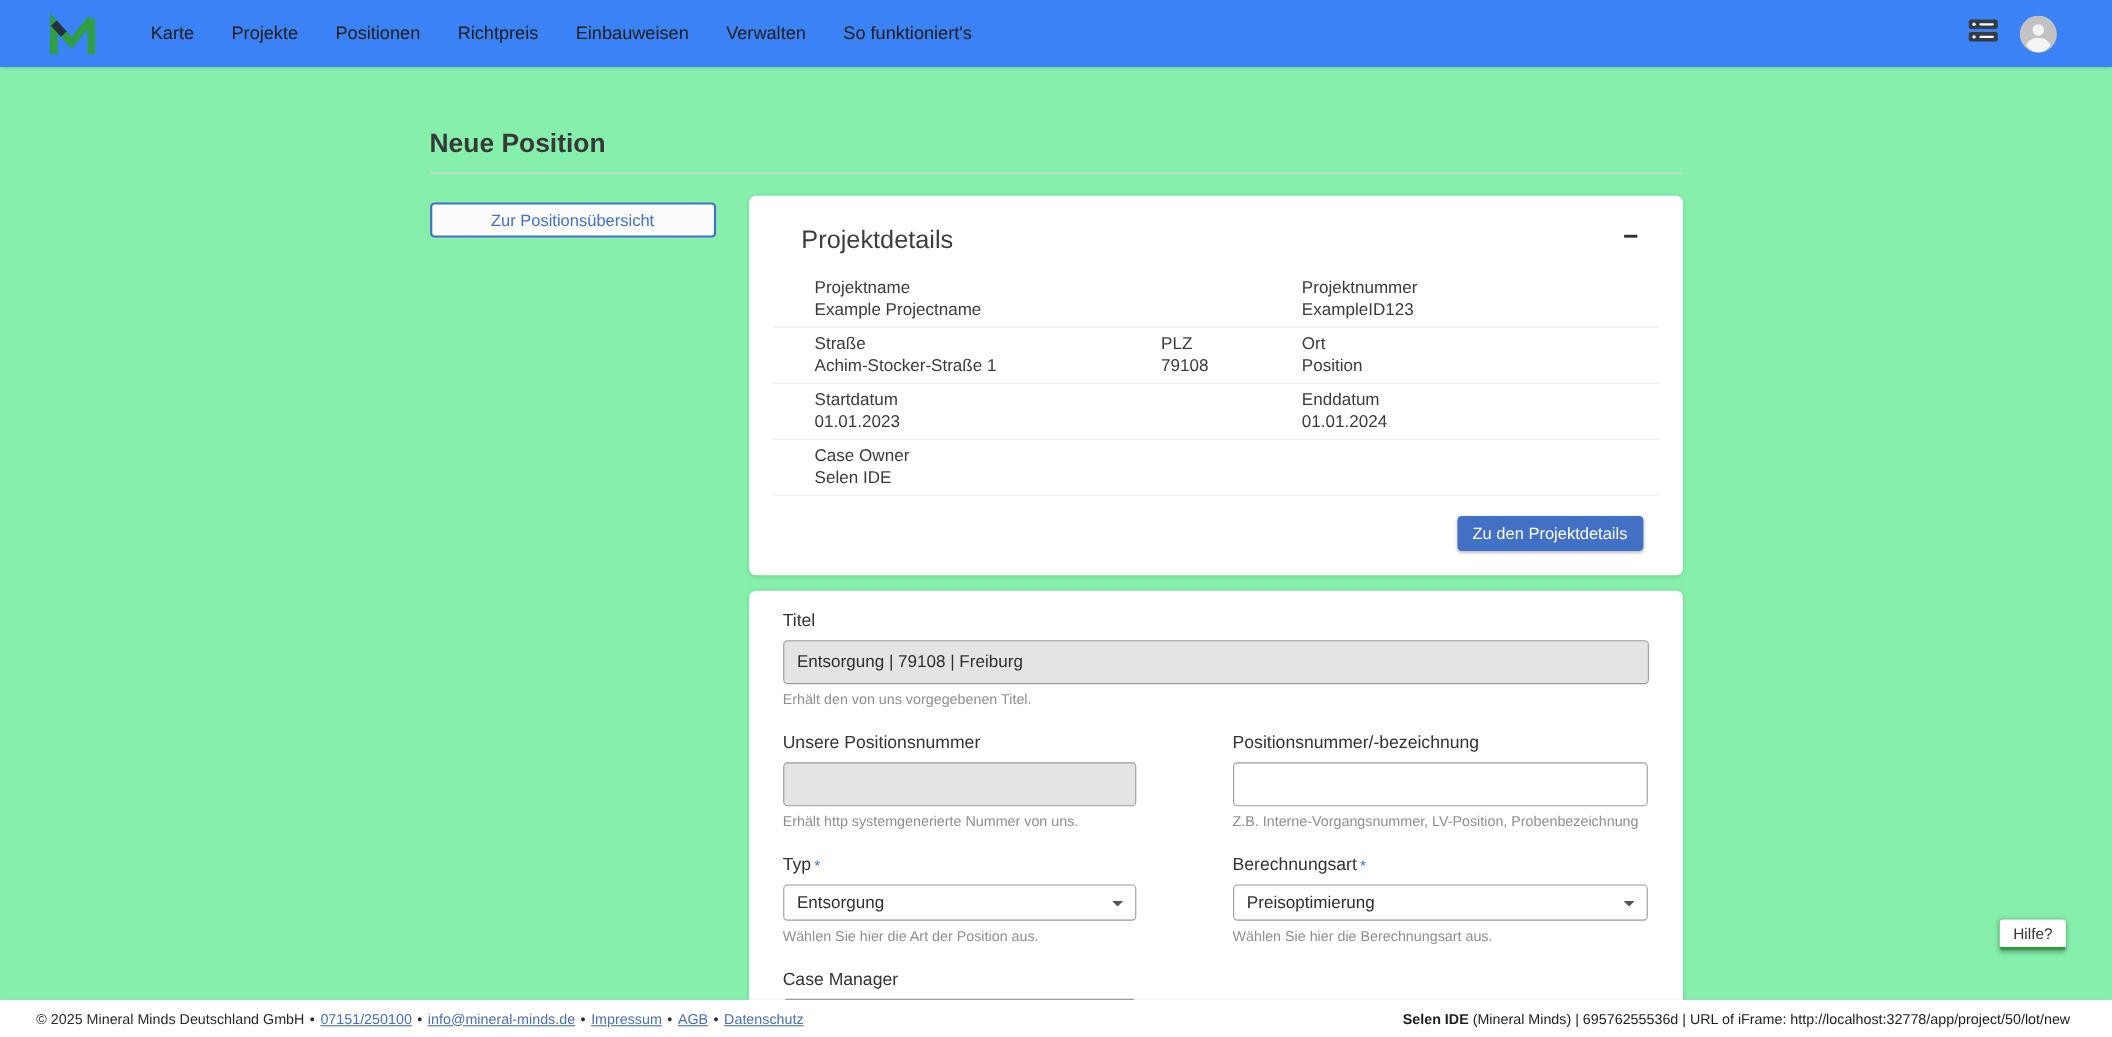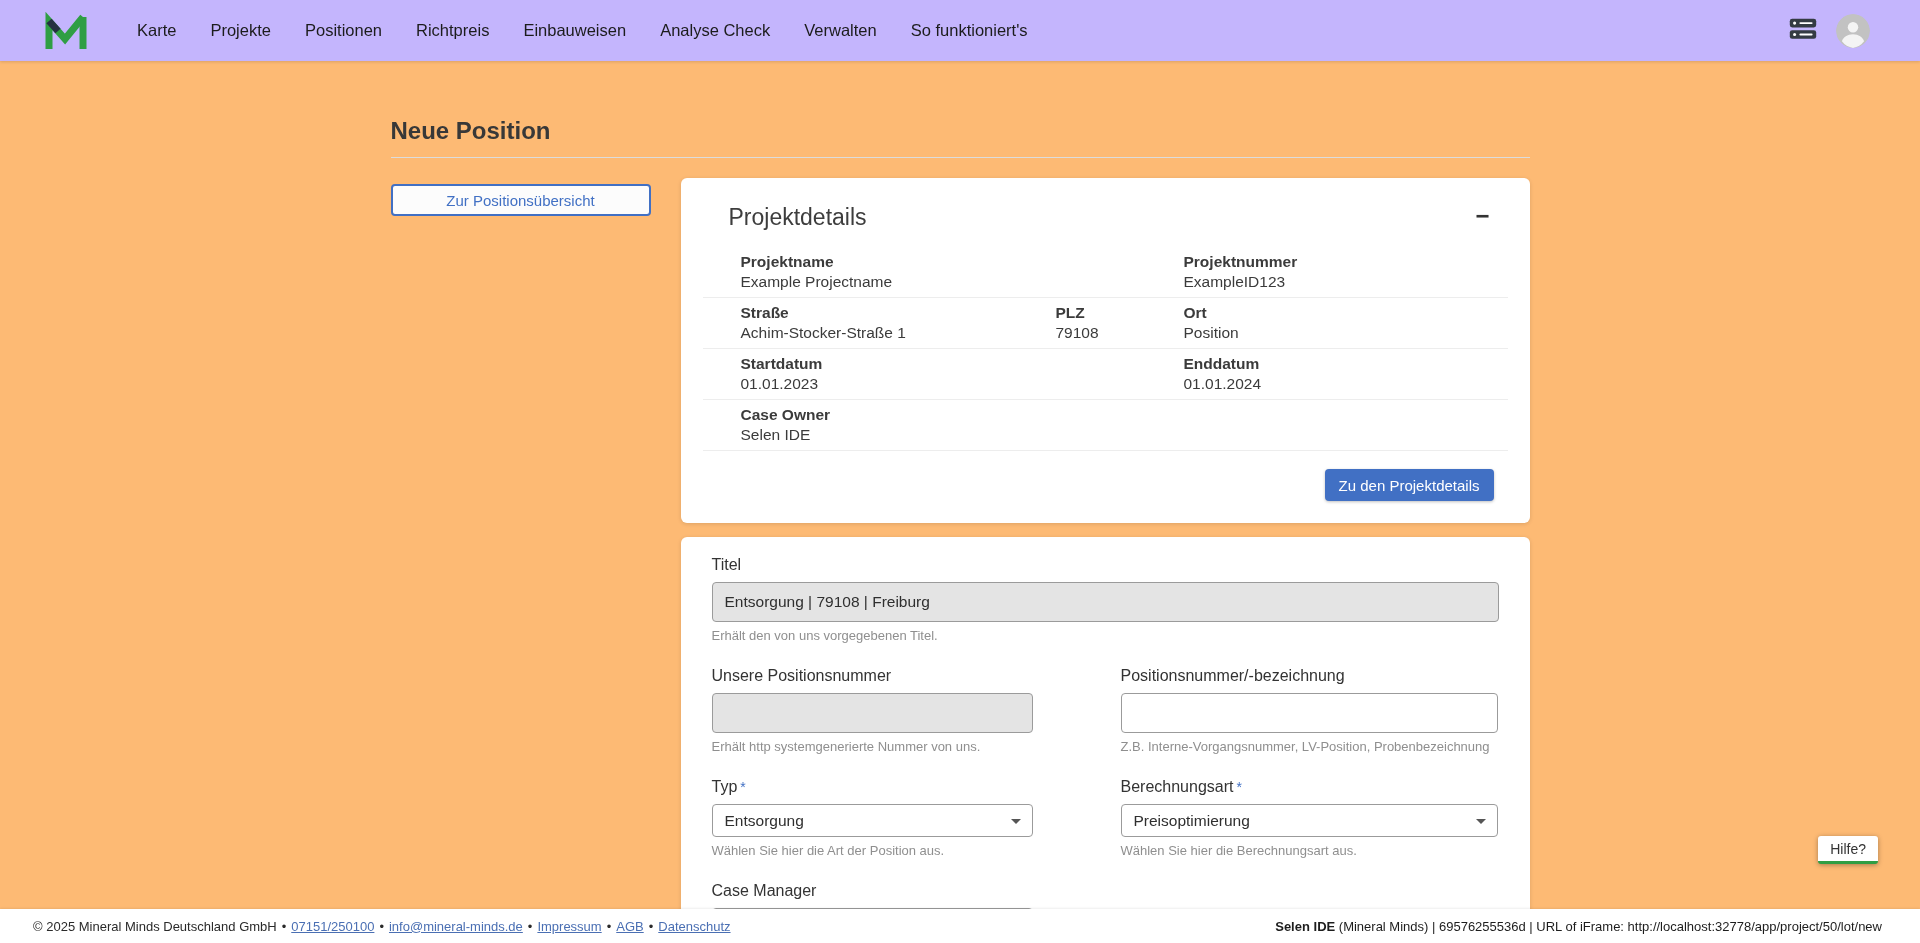--- a/index.html
+++ b/index.html
@@ -9,39 +9,39 @@
     position: relative;
     overflow: hidden;
     background: #f4f4f4;
     font-family: "Liberation Sans", sans-serif;
     color: #333;
   }
 
   
   .navbar {
     position: absolute; top: 0; left: 0; right: 0; height: 61px;
-    background: #c4b5fd;
+    background: #3b82f6;
     display: flex; align-items: center;
     box-shadow: 0 1px 3px rgba(0,0,0,.14);
     z-index: 30;
   }
   .logo { margin-left: 44px; width: 44px; height: 44px; flex: 0 0 auto; cursor: pointer; }
   .nav-items { display: flex; margin-left: 32px; }
   .nav-item {
     padding: 0 17px; font-size: 16.5px; color: #1c1c1c;
     text-decoration: none; cursor: pointer; line-height: 61px; white-space: nowrap;
   }
   .nav-right { margin-left: auto; margin-right: 50px; display: flex; align-items: center; gap: 18px; }
   .server-icon { cursor: pointer; display: block; }
   .avatar { width: 34px; height: 34px; border-radius: 50%; overflow: hidden; cursor: pointer; }
 
   
   .main {
     position: absolute; top: 61px; bottom: 34px; left: 0; right: 0;
-    overflow: hidden; background: #fdba74;
+    overflow: hidden; background: #86efac;
   }
   .container { width: 1139px; margin: 0 auto; }
   .page-title { margin-top: 56px; font-size: 24px; font-weight: 700; color: #383838; }
   .title-divider { margin-top: 12px; border-bottom: 1px solid #dcdcdc; height: 0; }
 
   .content-row { display: flex; }
   .left-col { width: 290px; flex: 0 0 auto; }
   .back-btn {
     margin-top: 26px; width: 260px; height: 32px;
     border: 2px solid #4170c4; border-radius: 4px;
@@ -59,21 +59,21 @@
 
   
   .card1-header { display: flex; align-items: flex-start; padding: 26px 40px 0 48px; }
   .card1-title { font-size: 23px; font-weight: 400; color: #3d3d3d; }
   .collapse-btn {
     margin-left: auto; font-size: 24px; font-weight: 700; color: #333;
     line-height: 24px; cursor: pointer; user-select: none;
   }
   .pd-table { margin: 16px 22px 0 22px; }
   .pd-row { display: flex; padding: 5px 0 5px 38px; border-bottom: 1px solid #ededed; }
-  .pd-label { font-size: 15.5px; font-weight: 700; color: #3b3b3b; line-height: 20px; }
+  .pd-label { font-size: 15.5px; font-weight: 400; color: #3b3b3b; line-height: 20px; }
   .pd-value { font-size: 15.5px; color: #3b3b3b; line-height: 20px; }
   .c-main { width: 315px; } .c-plz { width: 128px; } .c-wide { width: 443px; } .c-rest { flex: 1; }
   .card1-footer { display: flex; justify-content: flex-end; padding: 18px 36px 22px; }
   .primary-btn {
     background: #4170c4; color: #fff; border: none; border-radius: 4px;
     height: 32px; padding: 0 14px; font-size: 15px; font-family: inherit;
     box-shadow: 0 1px 3px rgba(0,0,0,.25); cursor: pointer;
   }
 
   
@@ -131,21 +131,20 @@
       <polyline points="39,8 39,40" fill="none" stroke="#2f9e44" stroke-width="7"></polyline>
       <polyline points="5,12 14,22" fill="none" stroke="#253041" stroke-width="7"></polyline>
     </svg>
   </div>
   <nav class="nav-items">
     <a class="nav-item">Karte</a>
     <a class="nav-item">Projekte</a>
     <a class="nav-item">Positionen</a>
     <a class="nav-item">Richtpreis</a>
     <a class="nav-item">Einbauweisen</a>
-    <a class="nav-item">Analyse Check</a>
     <a class="nav-item">Verwalten</a>
     <a class="nav-item">So funktioniert's</a>
   </nav>
   <div class="nav-right">
     <span class="server-icon">
       <svg width="30" height="24" viewBox="0 0 24 20">
         <rect x="1" y="1.5" width="22" height="7.2" rx="2" fill="#343b43"></rect>
         <rect x="1" y="11" width="22" height="7.2" rx="2" fill="#343b43"></rect>
         <circle cx="5" cy="5.1" r="1.3" fill="#fff"></circle>
         <circle cx="5" cy="14.6" r="1.3" fill="#fff"></circle>

